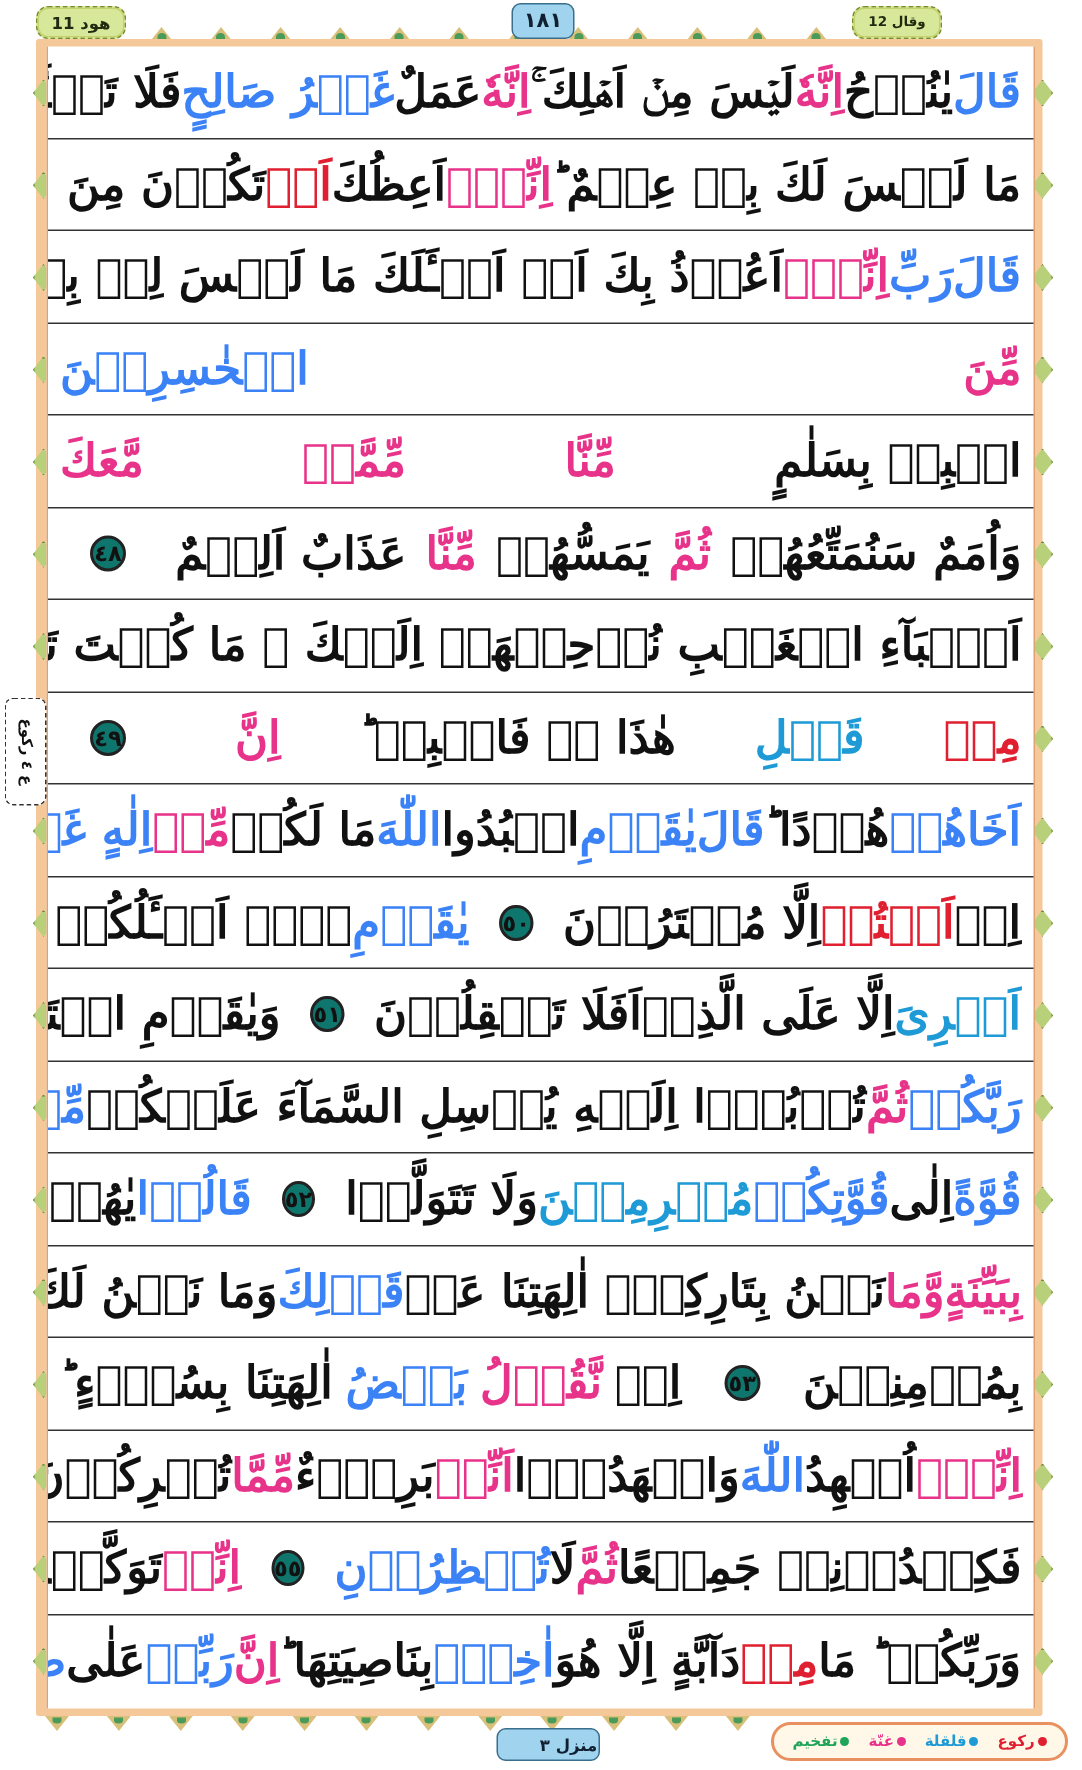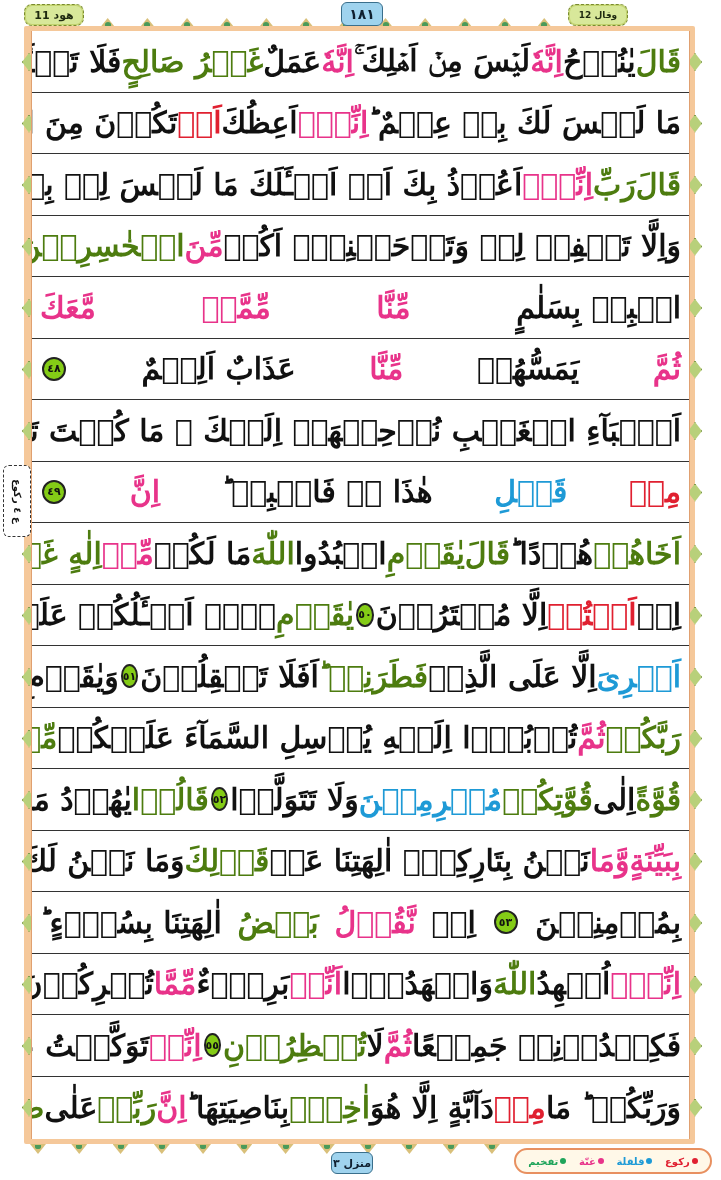--- a/index.html
+++ b/index.html
@@ -51,29 +51,29 @@
     position: absolute; left: 0; width: 657px; height: 61.5px;
     border-bottom: 1.5px solid #333;
     box-sizing: border-box;
     display: flex; align-items: center; justify-content: space-between;
     direction: rtl; padding: 0 8px;
     font-family: "DejaVu Serif", serif; font-size: 30px; font-weight: bold; color: #111;
     white-space: nowrap; overflow: hidden;
   }
   .line:last-child { border-bottom: none; }
   .line span.seg { display: inline-block; }
-  .g { color: #4d7c0f; }
+  .g { color: #3b82f6; }
   .p { color: #e8338a; }
   .r { color: #e02030; }
   .b { color: #1e9ad6; }
   .ayah {
     display: inline-flex; align-items: center; justify-content: center;
     width: 20px; height: 20px; border-radius: 50%; border: 2px solid #222;
-    background: #84cc16; font-size: 11px; font-family: "DejaVu Sans", sans-serif;
-    color: #111; margin: 0 2px; vertical-align: middle;
+    background: #0f766e; font-size: 15px; font-family: "DejaVu Sans", sans-serif;
+    color: #111; margin: 0 20px; vertical-align: middle;
   }
   .side-orn {
     position: absolute; width: 12px; height: 16px;
     background: #b8d07a; border: 1px solid #6a8a3a;
     clip-path: polygon(50% 0, 100% 50%, 50% 100%, 0 50%);
   }
   .side-left { left: 22px; }
   .side-right { left: 688px; }
   .ruku-tab {
     position: absolute; left: 3px; top: 465px; width: 26px; height: 70px;
@@ -94,21 +94,21 @@
     position: relative;
   }
   .crown-down::after {
     content: ""; position: absolute; left: 5px; top: 1px; width: 6px; height: 4px;
     background: #4a9a5a; border-radius: 0 0 50% 50%;
   }
   .manzil {
     position: absolute; left: 331px; top: 8px; width: 40px; height: 20px;
     background: #9fd3ee; border: 1.5px solid #3a6f8c; border-radius: 6px;
     display: flex; align-items: center; justify-content: center;
-    font-size: 11px; font-weight: bold; color: #102030; direction: rtl;
+    font-size: 11px; font-weight: bold; color: #102030; direction: rtl; padding-left: 27px;
   }
   .legend {
     position: absolute; left: 514px; top: 4px; width: 198px; height: 26px;
     border: 2px solid #e89060; border-radius: 14px; background: #fff8e8;
     display: flex; align-items: center; justify-content: space-around;
     direction: rtl; font-size: 10px; font-weight: bold; padding: 0 6px; box-sizing: border-box;
   }
   .legend-item { display: inline-flex; align-items: center; gap: 2px; }
   .dot { width: 6px; height: 6px; border-radius: 50%; display: inline-block; }
 </style>
@@ -195,31 +195,31 @@
       <span class="seg r">اَنۡ</span>
       <span class="seg ">تَكُوۡنَ مِنَ الۡجٰهِلِيۡنَ</span>
     </div>
     <div class="line" style="top: 123px;">
       <span class="seg g">قَالَ</span>
       <span class="seg g">رَبِّ</span>
       <span class="seg p">اِنِّىۡۤ</span>
       <span class="seg ">اَعُوۡذُ بِكَ اَنۡ اَسۡـَٔلَكَ مَا لَيۡسَ لِىۡ بِهٖ عِلۡمٌ</span>
     </div>
     <div class="line" style="top: 184.5px;">
-      <span class="seg ">وَاِلَّا تَغۡفِرۡ لِىۡ وَتَرۡحَمۡنِىۡۤ اَكُنۡ</span>
       <span class="seg p">مِّنَ</span>
       <span class="seg g">الۡخٰسِرِيۡنَ</span>
     </div>
     <div class="line" style="top: 246px;">
       <span class="seg ">اهۡبِطۡ بِسَلٰمٍ</span>
       <span class="seg p">مِّنَّا</span>
       <span class="seg p">مِّمَّنۡ</span>
       <span class="seg p">مَّعَكَ</span>
     </div>
     <div class="line" style="top: 307.5px;">
+      <span class="seg ">وَاُمَمٌ سَنُمَتِّعُهُمۡ</span>
       <span class="seg p">ثُمَّ</span>
       <span class="seg ">يَمَسُّهُمۡ</span>
       <span class="seg p">مِّنَّا</span>
       <span class="seg ">عَذَابٌ اَلِيۡمٌ</span>
       <span class="ayah">٤٨</span>
     </div>
     <div class="line" style="top: 369px;">
       <span class="seg ">اَنۡۢبَآءِ الۡغَيۡبِ نُوۡحِيۡهَاۤ اِلَيۡكَ ۚ مَا كُنۡتَ تَعۡلَمُهَاۤ</span>
     </div>
     <div class="line" style="top: 430.5px;">
@@ -244,21 +244,20 @@
       <span class="seg ">اِنۡ</span>
       <span class="seg r">اَنۡتُمۡ</span>
       <span class="seg ">اِلَّا مُفۡتَرُوۡنَ</span>
       <span class="ayah">٥٠</span>
       <span class="seg g">يٰقَوۡمِ</span>
       <span class="seg ">لَاۤ اَسۡـَٔلُكُمۡ عَلَيۡهِ</span>
     </div>
     <div class="line" style="top: 615px;">
       <span class="seg b">اَجۡرِىَ</span>
       <span class="seg ">اِلَّا عَلَى الَّذِىۡ</span>
-      <span class="seg g">فَطَرَنِىۡ ؕ</span>
       <span class="seg ">اَفَلَا تَعۡقِلُوۡنَ</span>
       <span class="ayah">٥١</span>
       <span class="seg ">وَيٰقَوۡمِ اسۡتَغۡفِرُوۡا</span>
     </div>
     <div class="line" style="top: 676.5px;">
       <span class="seg g">رَبَّكُمۡ</span>
       <span class="seg p">ثُمَّ</span>
       <span class="seg ">تُوۡبُوۡۤا اِلَيۡهِ يُرۡسِلِ السَّمَآءَ عَلَيۡكُمۡ</span>
       <span class="seg g">مِّدۡرَارًا</span>
     </div>

